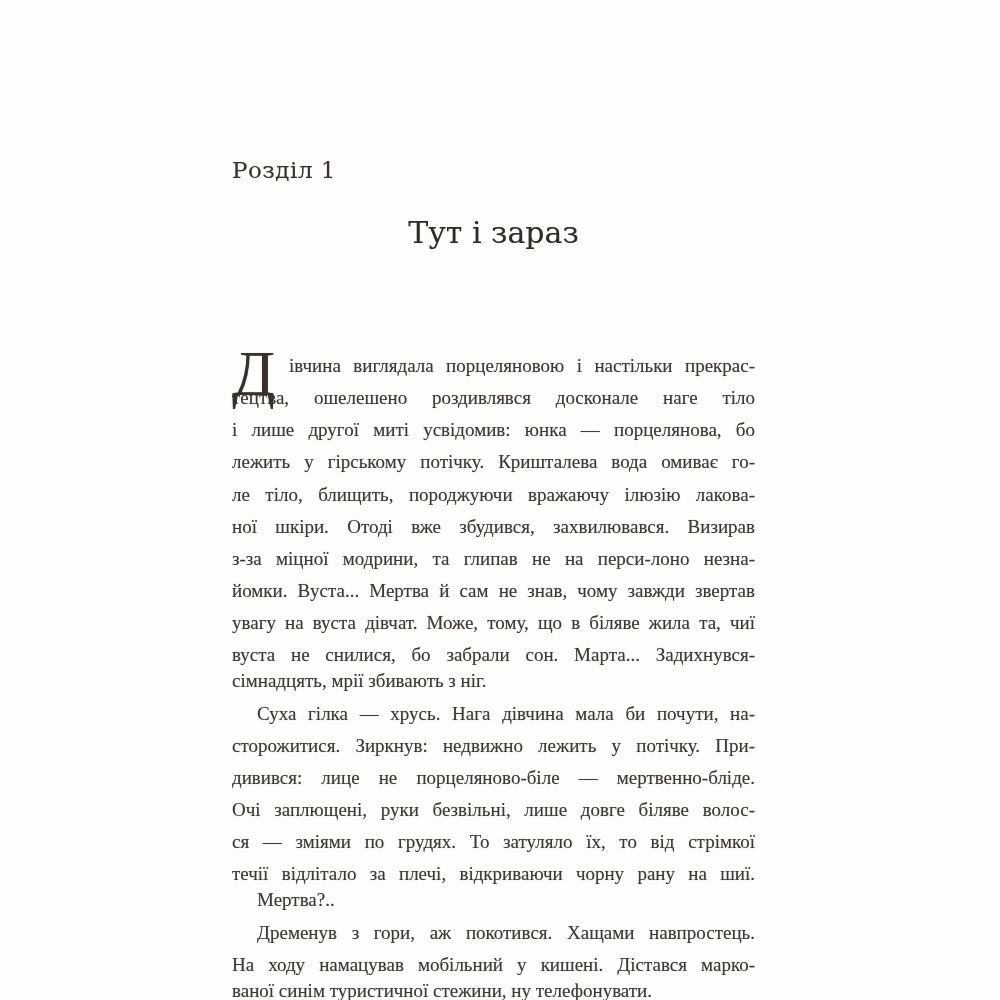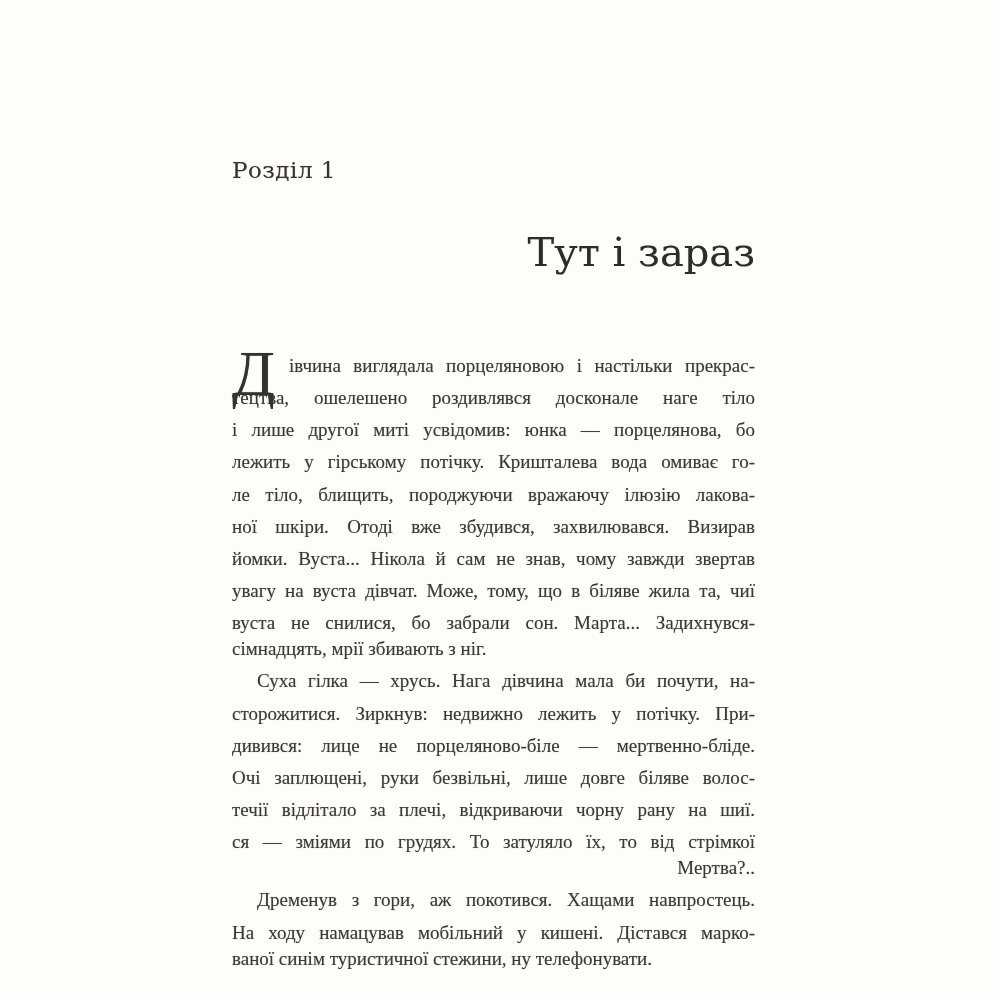--- a/index.html
+++ b/index.html
@@ -14,42 +14,42 @@
 
   .chapter-label{
     position:absolute;left:232px;top:156px;width:523px;
     font-family:"DejaVu Serif", serif;
     font-size:23px;line-height:1.25;
     color:#38332f;
     letter-spacing:.5px;
     text-shadow:0 0 .8px rgba(90,86,82,.45);
   }
   .chapter-title{
-    position:absolute;left:232px;top:229px;width:523px;
-    text-align:right;
+    position:absolute;left:232px;top:216px;width:523px;
+    text-align:center;
     font-family:"DejaVu Serif", serif;
-    font-size:40px;line-height:1.15;
+    font-size:30px;line-height:1.15;
     font-weight:500;
     color:#2f2b28;
     text-shadow:0 0 .8px rgba(90,86,82,.4);
   }
 
   .body-text{
     position:absolute;left:232px;top:347px;width:523px;
     font-size:19px;
     color:#3d3936;
     text-shadow:0 0 1px rgba(95,90,85,.5);
   }
   .line{
     height:26.15px;line-height:26.15px;
     text-align:left;
     overflow:hidden;
   }
   .line.j{text-align:justify;text-align-last:justify;margin-top:6px;}
-  .line.ind{padding-left:25px;text-align:right;}
+  .line.ind{padding-left:25px;}
   .line.dc{padding-left:57px;}
 
   .drop-cap{
     position:absolute;left:0;top:-4px;
     font-size:63px;line-height:1;
     color:#35312e;
     font-family:"Liberation Serif", serif;
     text-shadow:0 0 1px rgba(95,90,85,.5);
   }
 </style>
@@ -64,29 +64,30 @@
 
   <div class="body-text">
     <div class="drop-cap">Д</div>
 
   <div class="line j dc">івчина виглядала порцеляновою і настільки прекрас-</div>
       <div class="line j">тецтва, ошелешено роздивлявся досконале наге тіло</div>
       <div class="line j">і лише другої миті усвідомив: юнка — порцелянова, бо</div>
       <div class="line j">лежить у гірському потічку. Кришталева вода омиває го-</div>
       <div class="line j">ле тіло, блищить, породжуючи вражаючу ілюзію лакова-</div>
       <div class="line j">ної шкіри. Отоді вже збудився, захвилювався. Визирав</div>
-      <div class="line j">йомки. Вуста... Нікола й сам не знав, чому завжди звертав</div>
+      <div class="line j">з-за міцної модрини, та глипав не на перси-лоно незна-</div>
+      <div class="line j">йомки. Вуста... Мертва й сам не знав, чому завжди звертав</div>
       <div class="line j">увагу на вуста дівчат. Може, тому, що в біляве жила та, чиї</div>
       <div class="line j">вуста не снилися, бо забрали сон. Марта... Задихнувся-</div>
       <div class="line">сімнадцять, мрії збивають з ніг.</div>
       <div class="line j ind">Суха гілка — хрусь. Нага дівчина мала би почути, на-</div>
       <div class="line j">сторожитися. Зиркнув: недвижно лежить у потічку. При-</div>
       <div class="line j">дивився: лице не порцеляново-біле — мертвенно-бліде.</div>
       <div class="line j">Очі заплющені, руки безвільні, лише довге біляве волос-</div>
+      <div class="line j">ся — зміями по грудях. То затуляло їх, то від стрімкої</div>
       <div class="line j">течії відлітало за плечі, відкриваючи чорну рану на шиї.</div>
-      <div class="line j">ся — зміями по грудях. То затуляло їх, то від стрімкої</div>
       <div class="line ind">Мертва?..</div>
       <div class="line j ind">Дременув з гори, аж покотився. Хащами навпростець.</div>
       <div class="line j">На ходу намацував мобільний у кишені. Дістався марко-</div>
       <div class="line">ваної синім туристичної стежини, ну телефонувати.</div>
     </div>
 
 </div>
 
 </body></html>

